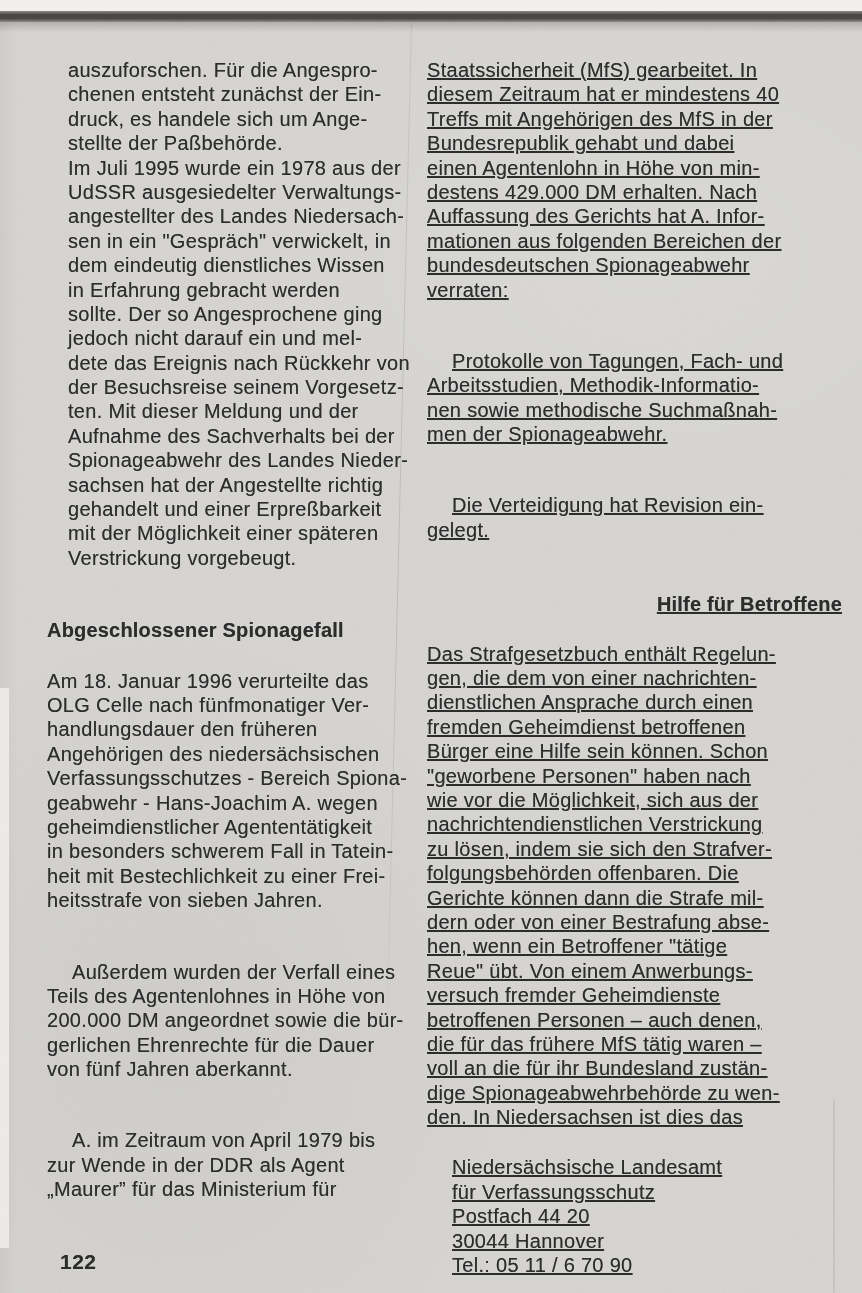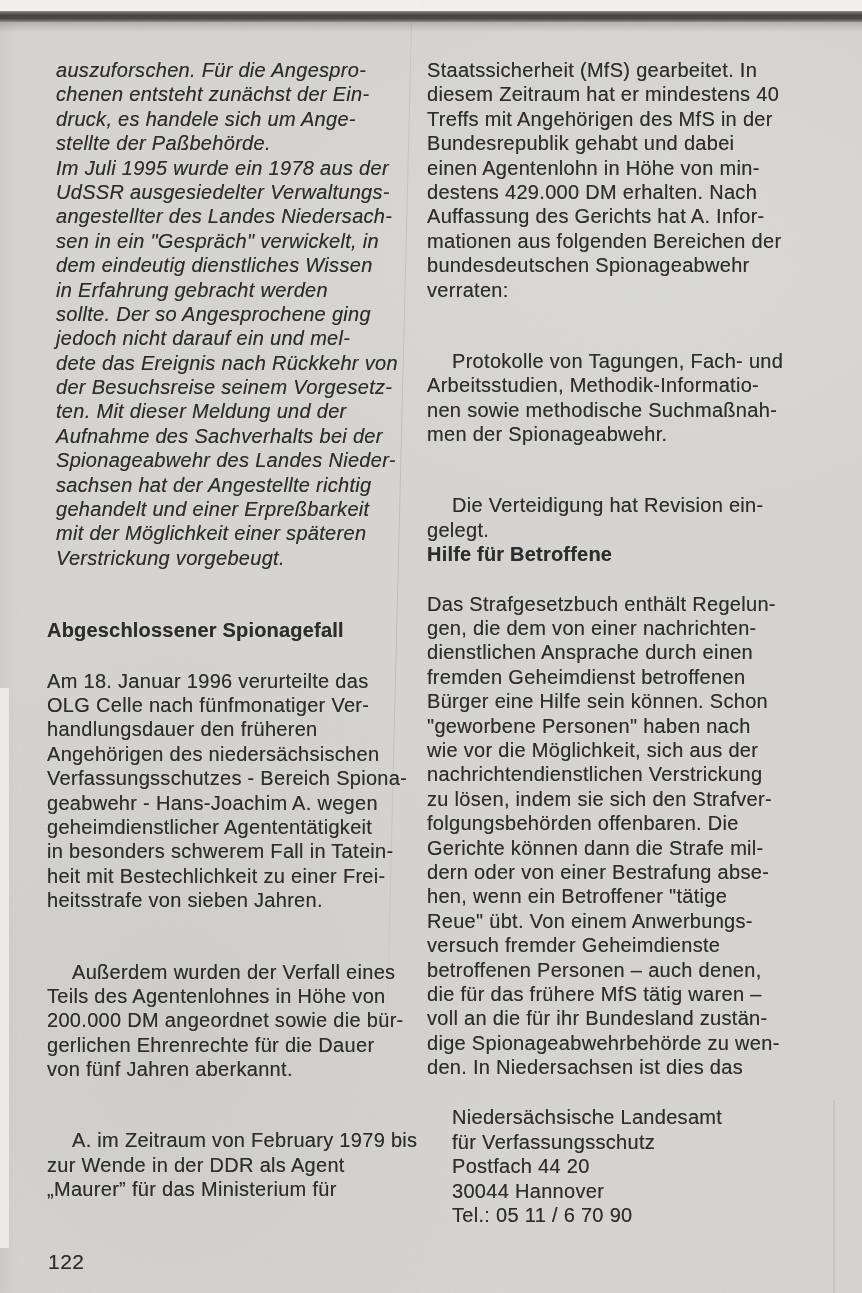--- a/index.html
+++ b/index.html
@@ -32,32 +32,32 @@
   .edge-line{
     position:absolute;left:833px;top:1100px;width:2px;height:193px;
     background:rgba(100,100,96,0.12);
   }
   .col{
     position:absolute;top:58px;
     color:#2a2a2b;font-size:20px;line-height:24.4px;letter-spacing:0.3px;
     text-shadow:0 0 0.5px rgba(45,45,46,0.55);
   }
   .col-left{left:47px;width:380px;}
-  .col-right{left:427px;width:415px;}
+  .col-right{left:427px;width:415px;text-decoration:underline;}
   .block{margin:0;}
-  .block.shift{margin-left:9px;font-style:italic;}
+  .block.shift{margin-left:21px;}
   .line{white-space:nowrap;height:24.4px;}
   .block.indent-first .line:first-child{padding-left:25px;margin-top:47px;}
   .heading{font-weight:bold;letter-spacing:0.2px;}
   .col-left .heading{margin-top:48px;margin-bottom:26px;}
-  .col-right .heading{margin-bottom:25px;}
+  .col-right .heading{margin-top:50px;margin-bottom:25px;text-align:right;}
   .address{margin-top:26px;padding-left:25px;}
   .page-number{
-    position:absolute;left:48px;top:1250px;
-    color:#2a2a2b;font-size:21px;font-weight:normal;letter-spacing:0.5px;
+    position:absolute;left:60px;top:1250px;
+    color:#2a2a2b;font-size:21px;font-weight:bold;letter-spacing:0.5px;
     text-shadow:0 0 0.5px rgba(45,45,46,0.5);
   }
   .noise{position:absolute;left:0;top:0;width:862px;height:1293px;opacity:0.08;pointer-events:none;}
 </style>
 </head>
 <body>
 
 <div class="page">
   <div class="top-white"></div>
   <div class="top-band"></div>
@@ -106,21 +106,21 @@
         <div class="line">heitsstrafe von sieben Jahren.</div>
       </div>
       <div class="block indent-first">
         <div class="line">Außerdem wurden der Verfall eines</div>
         <div class="line">Teils des Agentenlohnes in Höhe von</div>
         <div class="line">200.000 DM angeordnet sowie die bür-</div>
         <div class="line">gerlichen Ehrenrechte für die Dauer</div>
         <div class="line">von fünf Jahren aberkannt.</div>
       </div>
       <div class="block indent-first">
-        <div class="line">A. im Zeitraum von February 1979 bis</div>
+        <div class="line">A. im Zeitraum von April 1979 bis</div>
         <div class="line">zur Wende in der DDR als Agent</div>
         <div class="line">„Maurer” für das Ministerium für</div>
       </div>
     </div>
   <div class="col col-right">
       <div class="block">
         <div class="line">Staatssicherheit (MfS) gearbeitet. In</div>
         <div class="line">diesem Zeitraum hat er mindestens 40</div>
         <div class="line">Treffs mit Angehörigen des MfS in der</div>
         <div class="line">Bundesrepublik gehabt und dabei</div>

